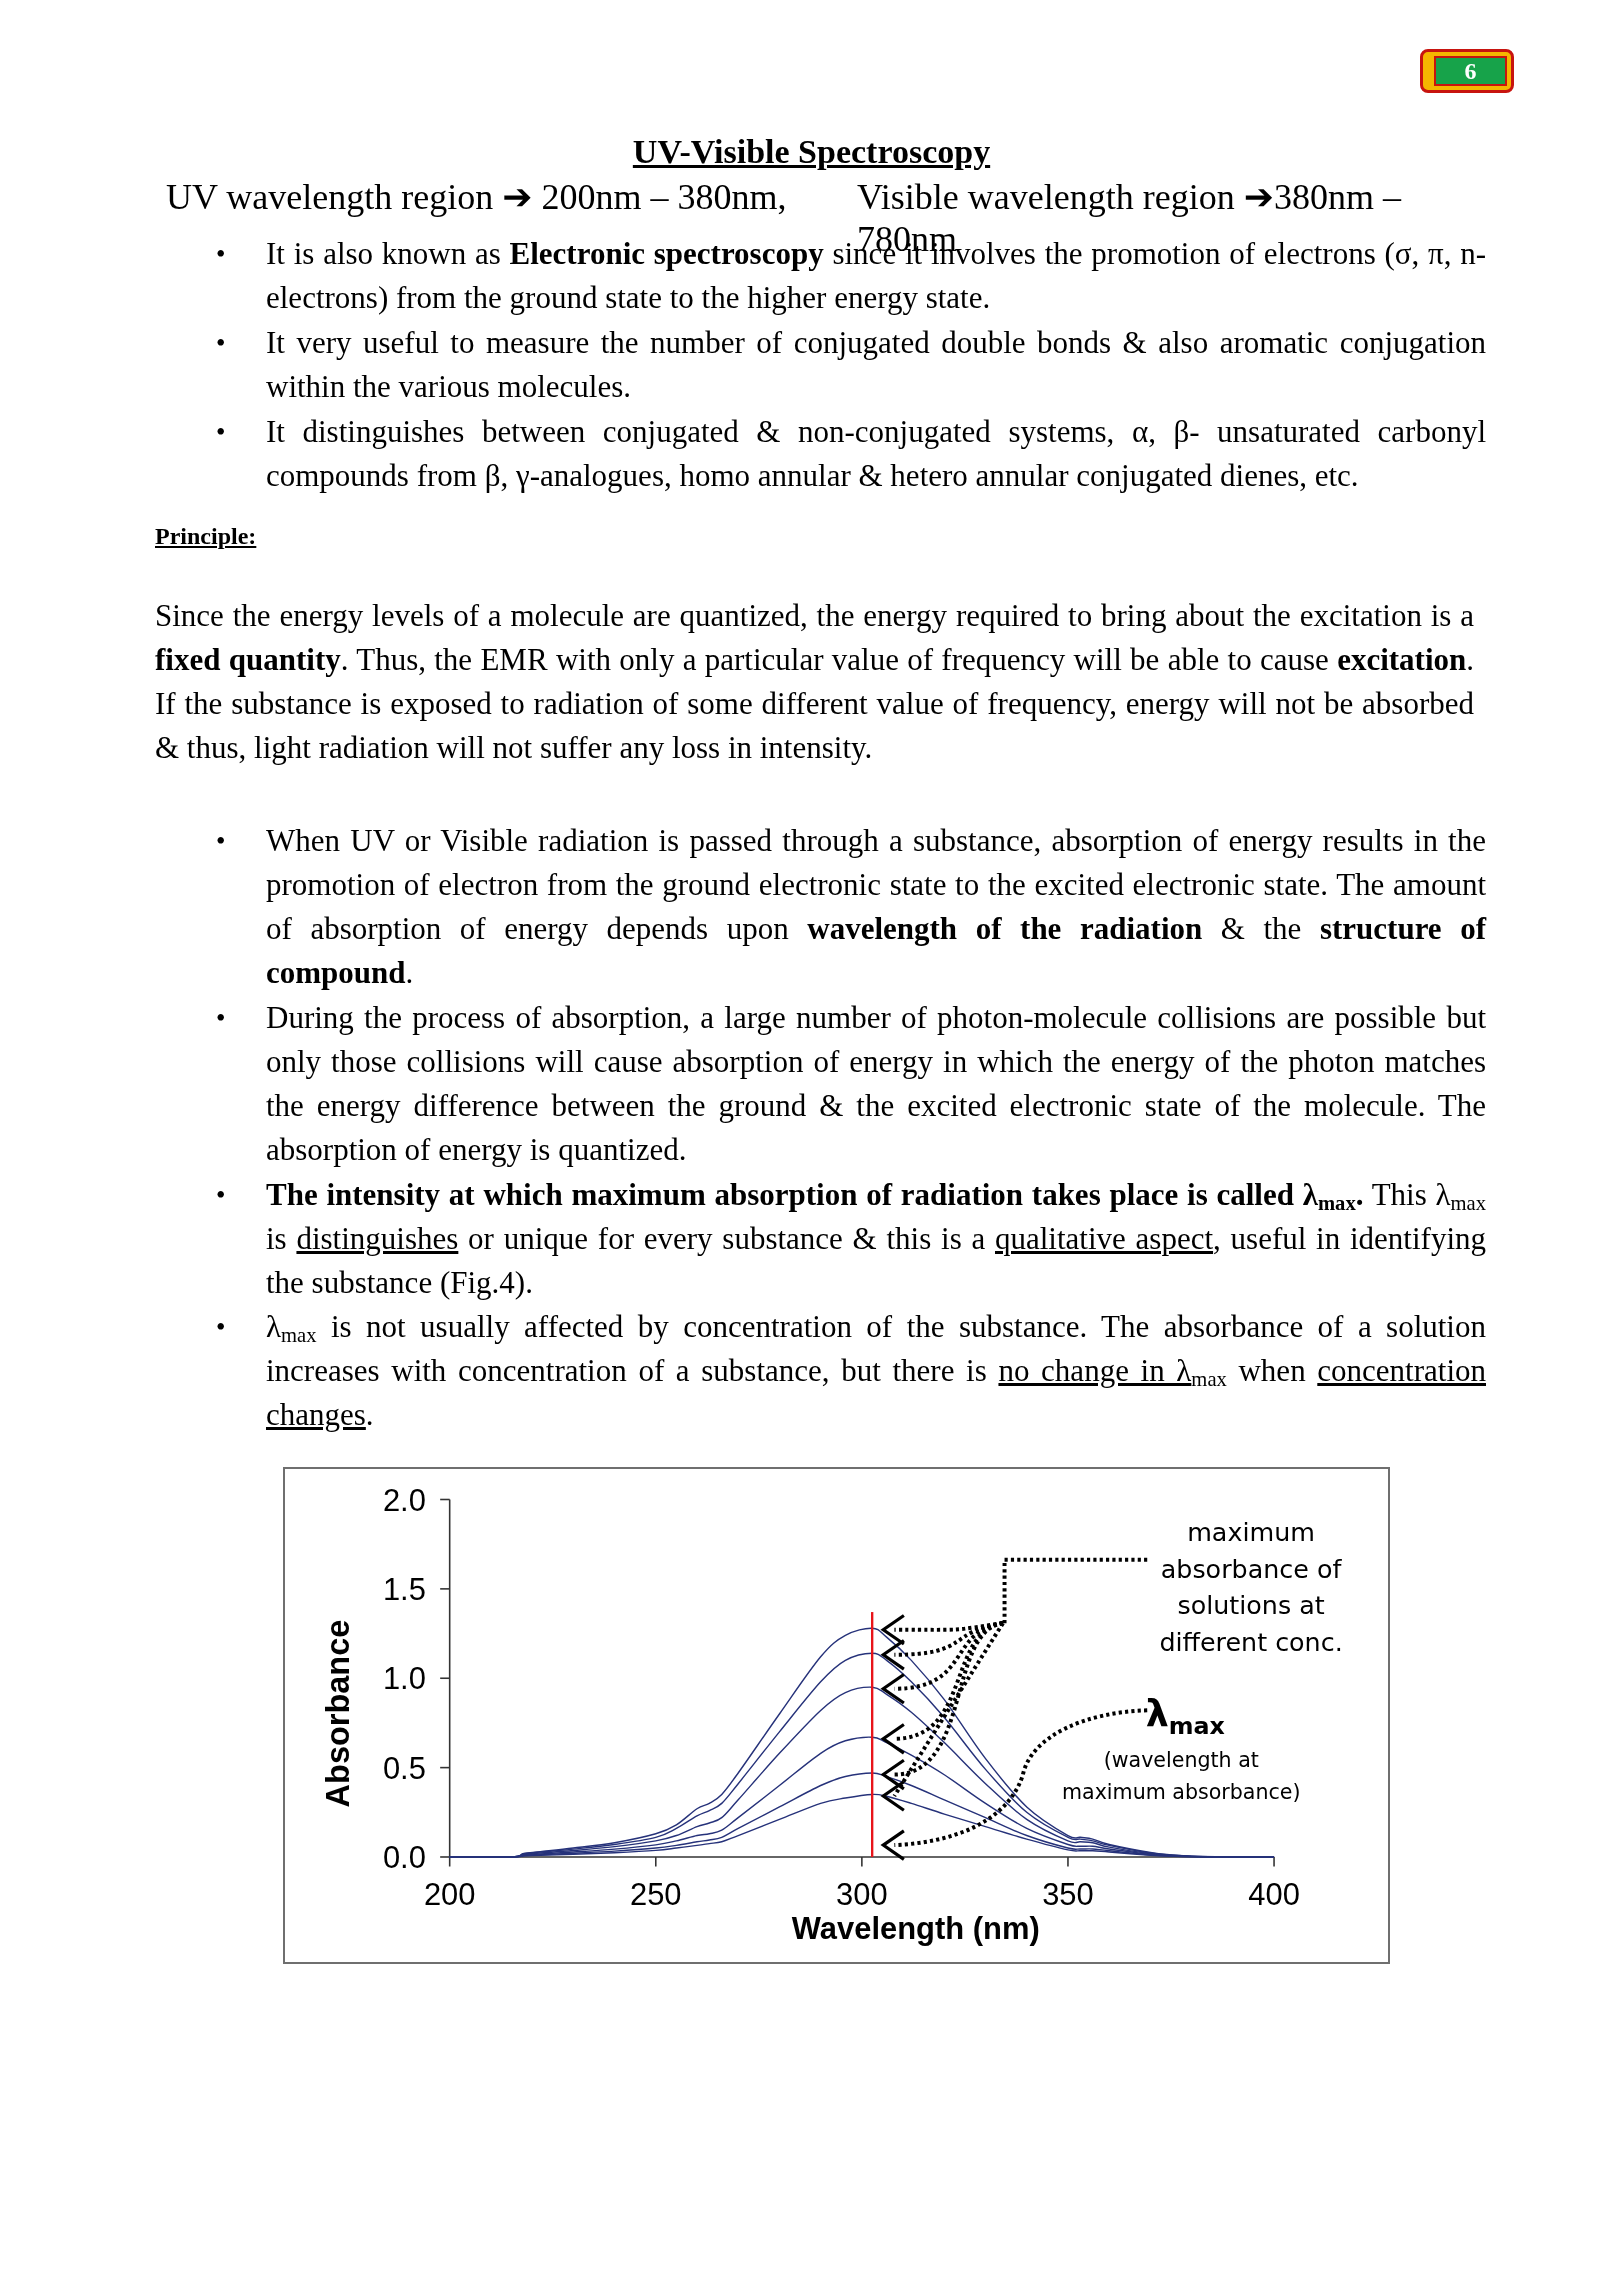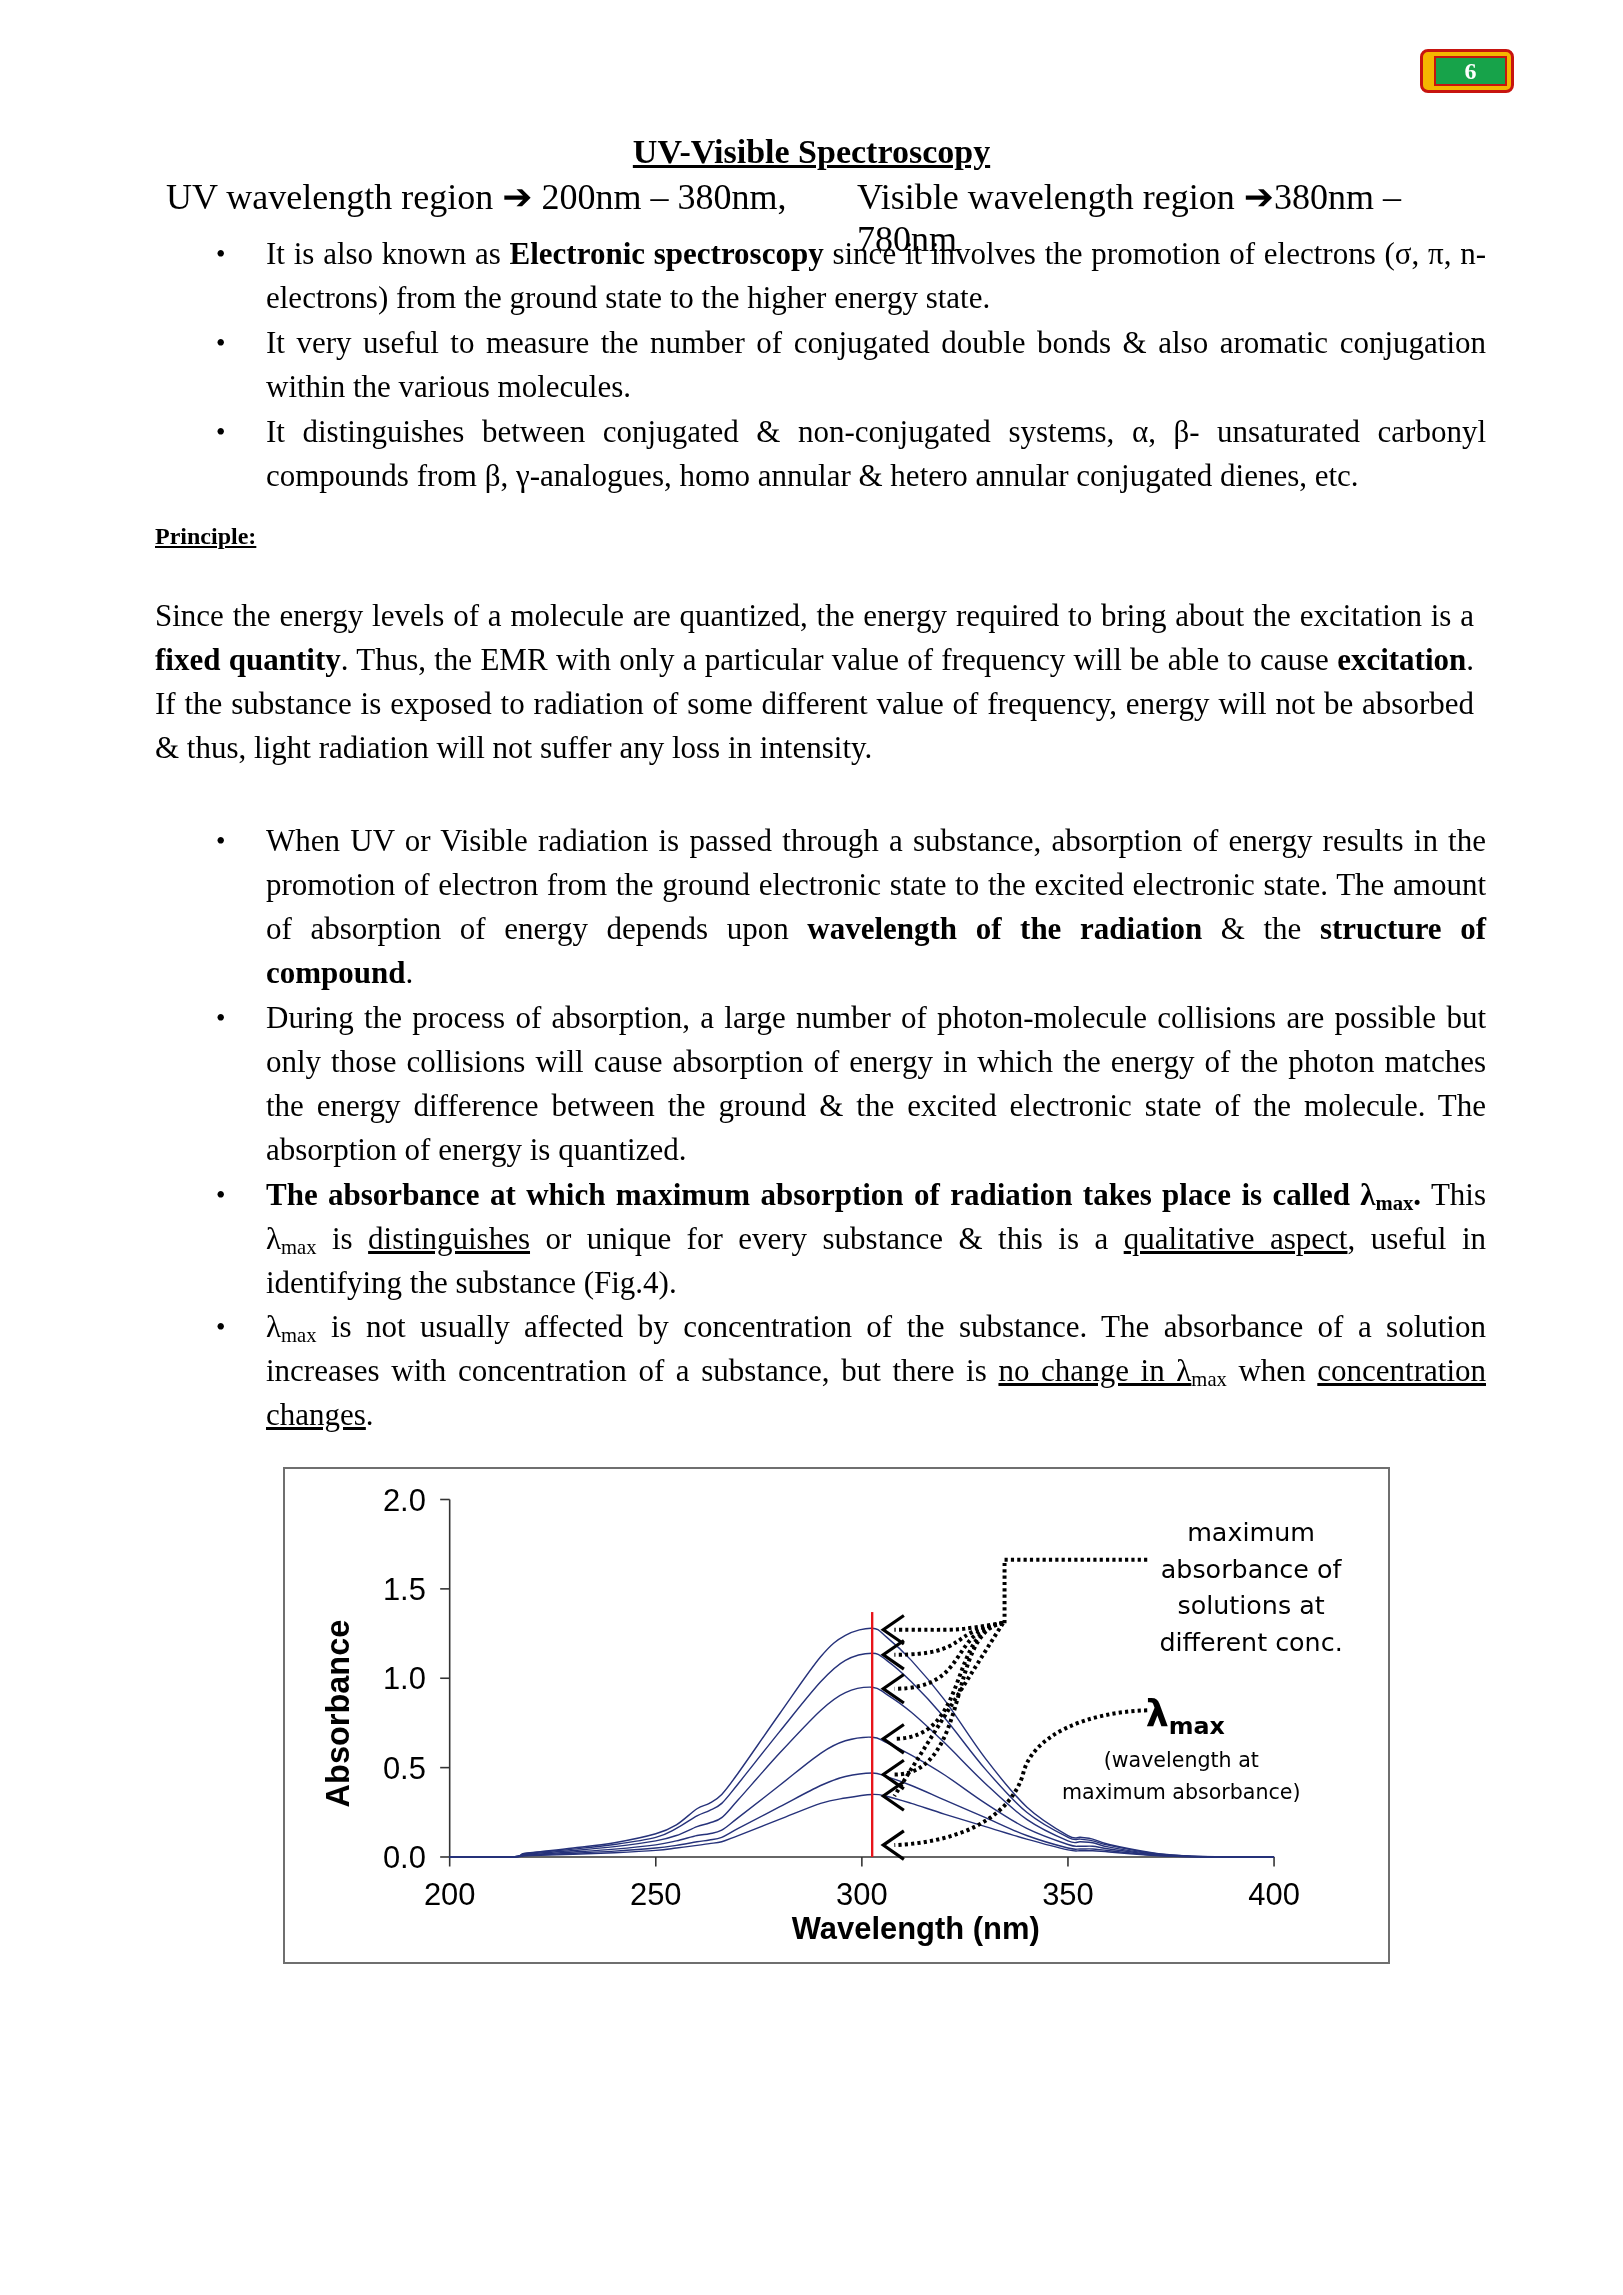--- a/index.html
+++ b/index.html
@@ -56,21 +56,21 @@
   <li>It distinguishes between conjugated &amp; non-conjugated systems, α, β- unsaturated carbonyl compounds from β, γ-analogues, homo annular &amp; hetero annular conjugated dienes, etc.</li>
 </ul>
 
 <div class="principle">Principle:</div>
 
 <div class="para text"><span>Since the energy levels of a molecule are quantized, the energy required to bring about the excitation is a </span><b>fixed quantity</b><span>. Thus, the EMR with only a particular value of frequency will be able to cause </span><b>excitation</b><span>. If the substance is exposed to radiation of some different value of frequency, energy will not be absorbed &amp; thus, light radiation will not suffer any loss in intensity.</span></div>
 
 <ul class="bullets b2 text">
   <li><span>When UV or Visible radiation is passed through a substance, absorption of energy results in the promotion of electron from the ground electronic state to the excited electronic state. The amount of absorption of energy depends upon </span><b>wavelength of the radiation</b><span> &amp; the </span><b>structure of compound</b><span>.</span></li>
   <li>During the process of absorption, a large number of photon-molecule collisions are possible but only those collisions will cause absorption of energy in which the energy of the photon matches the energy difference between the ground &amp; the excited electronic state of the molecule. The absorption of energy is quantized.</li>
-  <li><b><span>The absorbance at which maximum absorption of radiation takes place is called λ</span><sub>max</sub><span>.</span></b><span> This λ</span><sub>max</sub><span> is </span><span class="ul">distinguishes</span><span> or unique for every substance &amp; this is a </span><span class="ul">qualitative aspect</span><span>, useful in identifying the substance (Fig.4).</span></li>
+  <li><b><span>The intensity at which maximum absorption of radiation takes place is called λ</span><sub>max</sub><span>.</span></b><span> This λ</span><sub>max</sub><span> is </span><span class="ul">distinguishes</span><span> or unique for every substance &amp; this is a </span><span class="ul">qualitative aspect</span><span>, useful in identifying the substance (Fig.4).</span></li>
   <li><span>λ</span><sub>max</sub><span> is not usually affected by concentration of the substance. The absorbance of a solution increases with concentration of a substance, but there is </span><span class="ul"><span>no change in λ</span><sub>max</sub></span><span> when </span><span class="ul">concentration changes</span><span>.</span></li>
 </ul>
 
 <div class="figure">
   <svg id="chart" width="1107" height="497" viewBox="357 1851 1396 627" xmlns="http://www.w3.org/2000/svg">
     <g id="axes">
         <line x1="567" y1="1892" x2="567" y2="2343" stroke="#333" stroke-width="2"></line>
         <line x1="567" y1="2343" x2="1607" y2="2343" stroke="#333" stroke-width="2"></line>
         <line x1="555" y1="2343" x2="567" y2="2343" stroke="#333" stroke-width="2"></line>
         <text x="537" y="2357" text-anchor="end" font-family="Liberation Sans, sans-serif" font-size="39" fill="#000">0.0</text>

